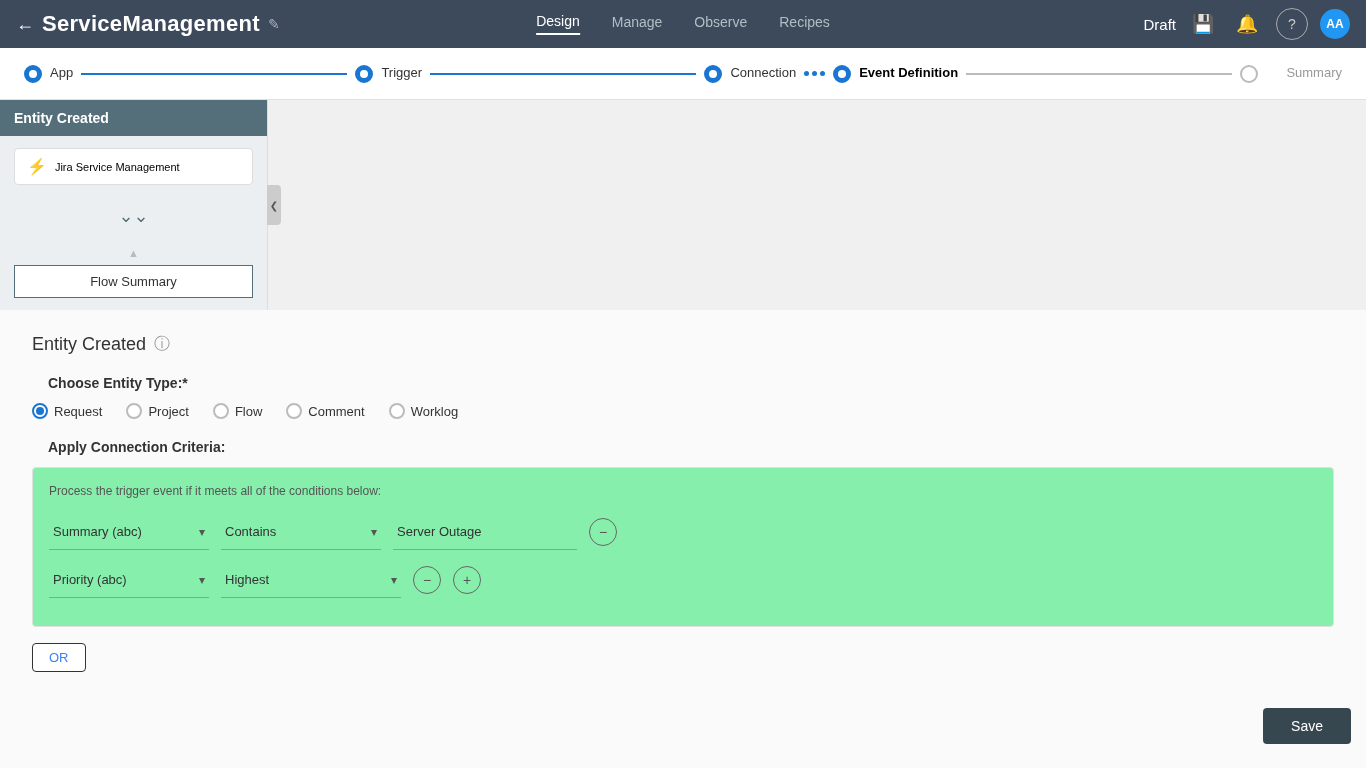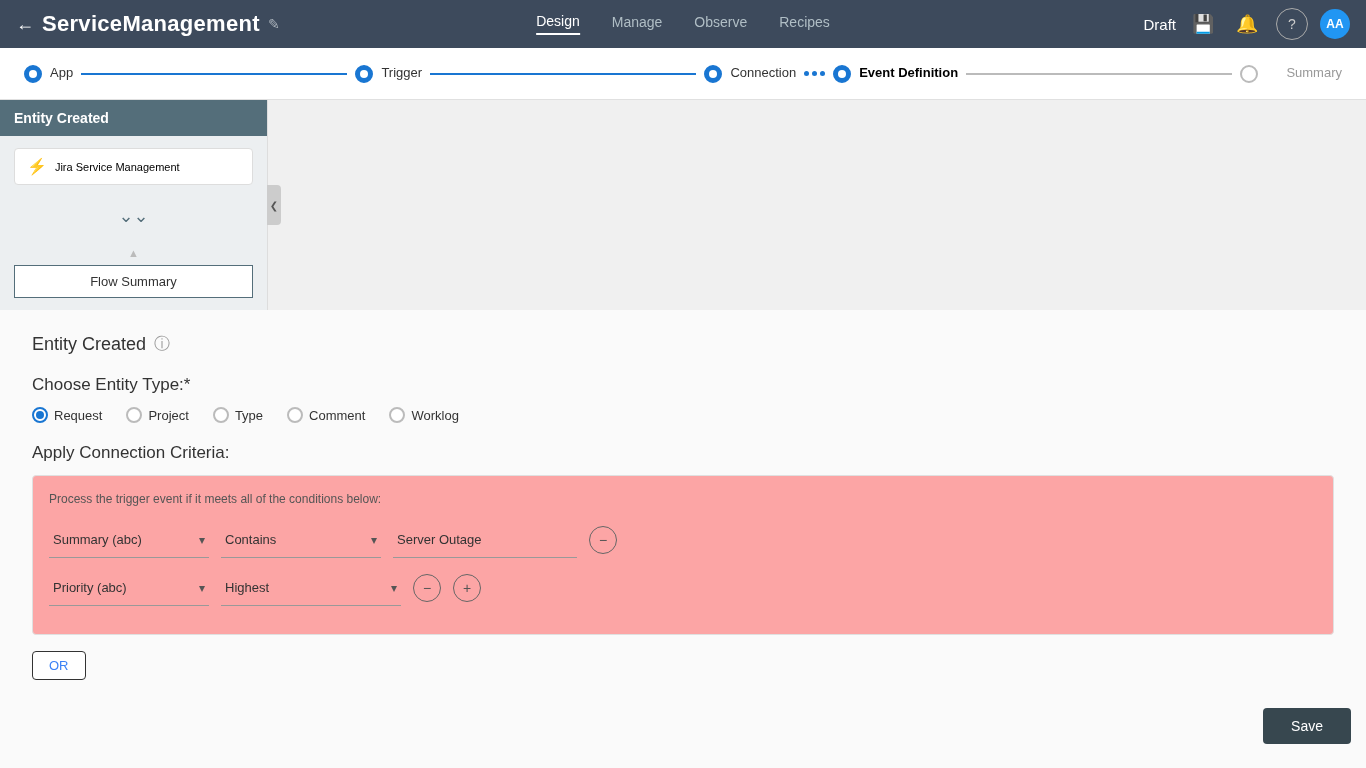--- a/index.html
+++ b/index.html
@@ -264,24 +264,25 @@
       display: flex;
       align-items: center;
       gap: 8px;
     }
     .help-icon {
       color: #999;
       font-size: 16px;
       cursor: pointer;
     }
     .section-label {
-      font-size: 17px;
+      font-size: 14px;
       color: #333;
       margin-bottom: 12px;
-      font-weight: 400;
+      font-weight: 700;
+      margin-left: 16px;
     }
 
     
     .radio-group {
       display: flex;
       align-items: center;
       gap: 24px;
       margin-bottom: 20px;
     }
     .radio-item {
@@ -313,21 +314,21 @@
     }
     .radio-label {
       font-size: 13px;
       color: #333;
     }
 
     
     .criteria-box {
       border: 1px solid #e0e0e0;
       border-radius: 4px;
-      background: #fca5a5;
+      background: #86efac;
       padding: 16px;
       margin-bottom: 16px;
     }
     .criteria-description {
       font-size: 12px;
       color: #555;
       margin-bottom: 16px;
     }
 
     
@@ -552,21 +553,21 @@
       <div class="radio-item">
         <div class="radio-circle selected"></div>
         <span class="radio-label">Request</span>
       </div>
       <div class="radio-item">
         <div class="radio-circle"></div>
         <span class="radio-label">Project</span>
       </div>
       <div class="radio-item">
         <div class="radio-circle"></div>
-        <span class="radio-label">Type</span>
+        <span class="radio-label">Flow</span>
       </div>
       <div class="radio-item">
         <div class="radio-circle"></div>
         <span class="radio-label">Comment</span>
       </div>
       <div class="radio-item">
         <div class="radio-circle"></div>
         <span class="radio-label">Worklog</span>
       </div>
     </div>

